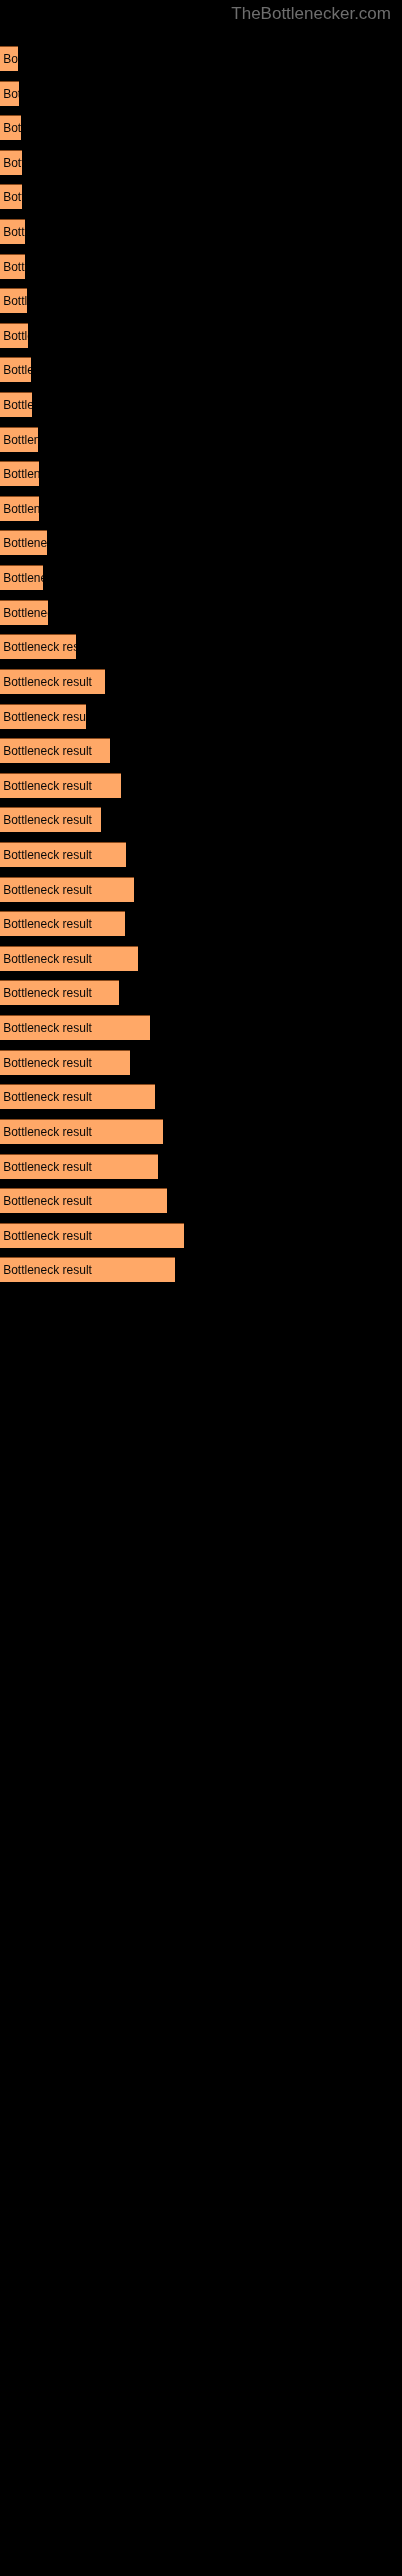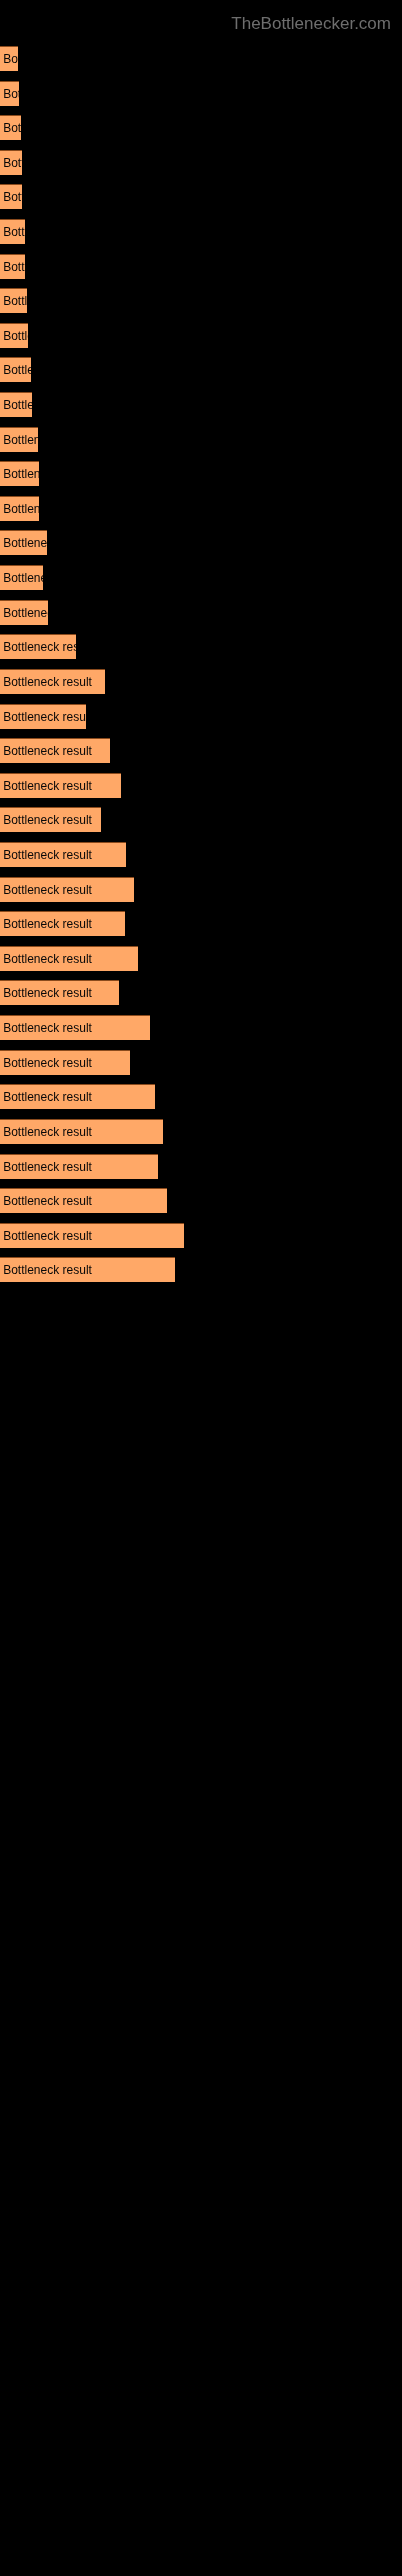--- a/index.html
+++ b/index.html
@@ -10,21 +10,21 @@
   body {
     width: 403px;
     height: 2576px;
     position: relative;
     overflow: hidden;
     font-family: "Liberation Sans", sans-serif;
   }
 
   .watermark {
     position: absolute;
-    top: 13px;
+    top: 3px;
     left: 0px;
     width: 391px;
     text-align: right;
     font-family: "Liberation Sans", sans-serif;
     font-size: 17px;
     line-height: 21px;
     color: #6e6e6e;
     letter-spacing: 0px;
     white-space: nowrap;
     user-select: none;

